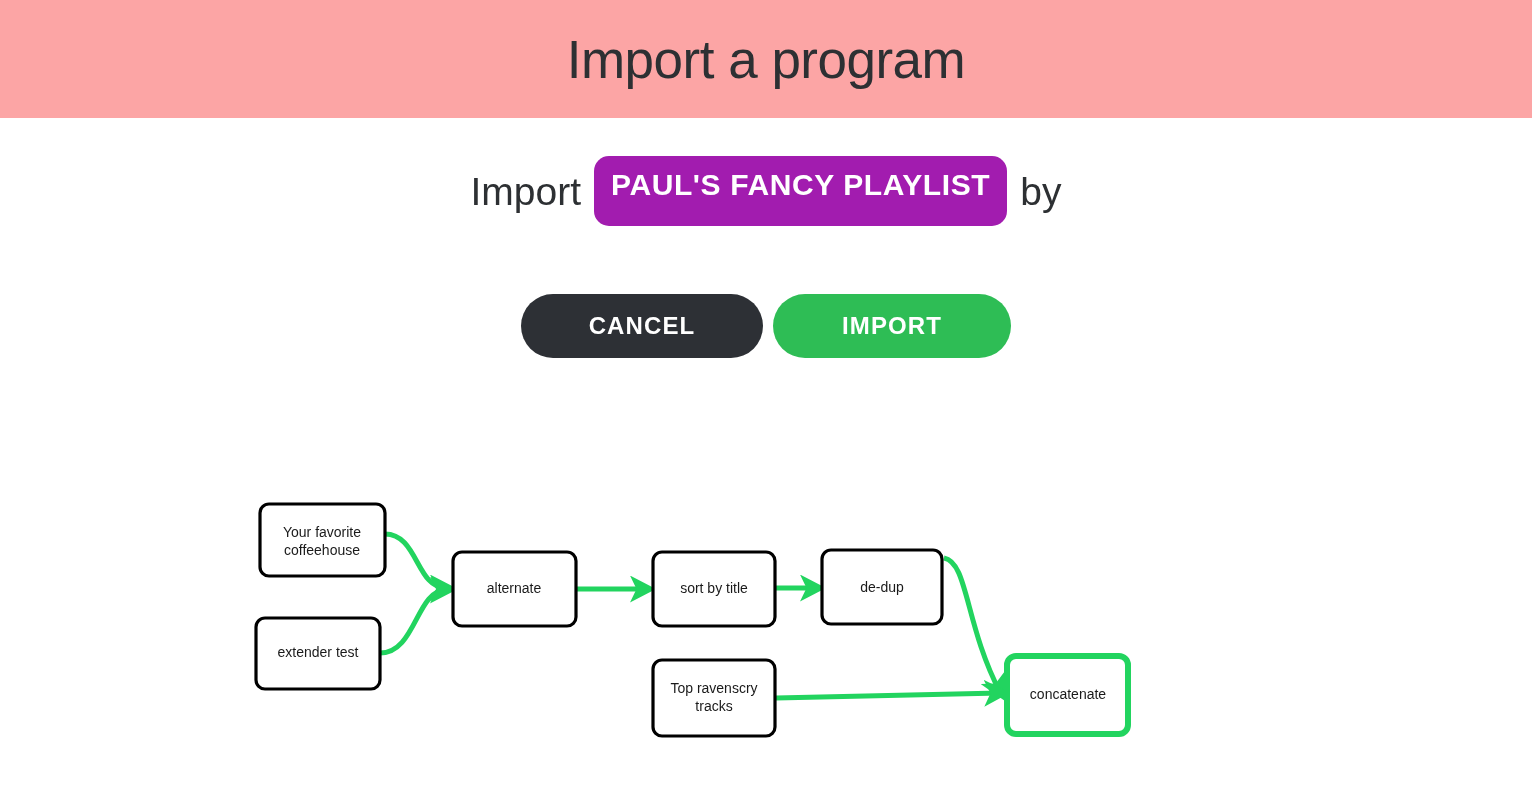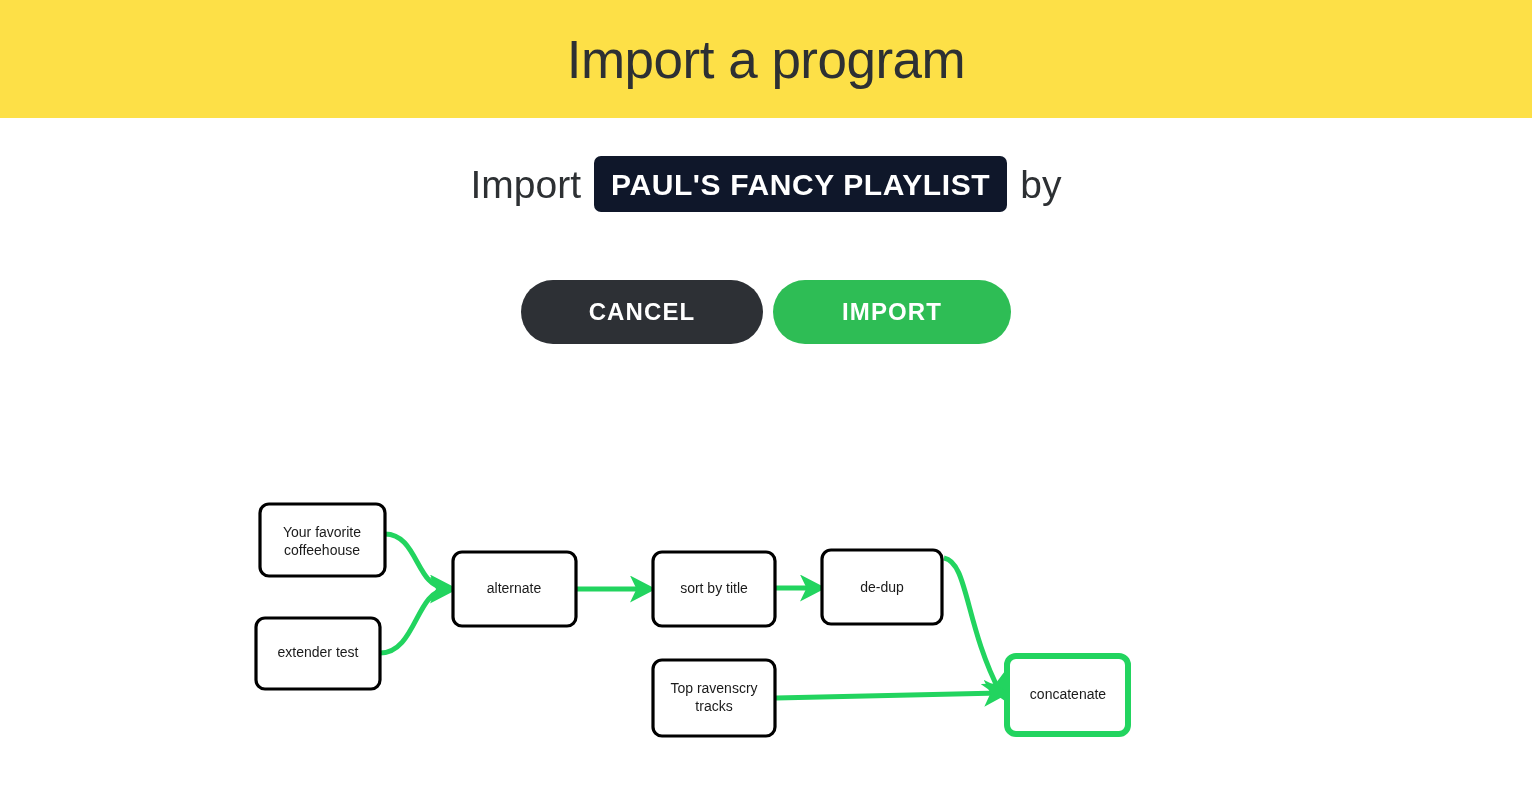--- a/index.html
+++ b/index.html
@@ -13,21 +13,21 @@
     background: #ffffff;
     font-family: "Liberation Sans", sans-serif;
     overflow: hidden;
     position: relative;
   }
 
   
   .header-band {
     width: 100%;
     height: 118px;
-    background: #fde047;
+    background: #fca5a5;
     display: flex;
     align-items: center;
     justify-content: center;
     box-sizing: border-box;
   }
   .page-title {
     font-size: 53px;
     font-weight: 400;
     color: #2d3033;
     letter-spacing: -0.5px;
@@ -49,27 +49,27 @@
     font-size: 39px;
     color: #2d3033;
     font-weight: 400;
     white-space: nowrap;
     line-height: 1;
   }
   .prompt-text {
     padding: 0 6px;
   }
   .badge {
-    background: #0f172a;
+    background: #a21caf;
     color: #ffffff;
     font-weight: 700;
     font-size: 30px;
     letter-spacing: 0.6px;
-    border-radius: 7px;
-    padding: 14px 17px 12px 17px;
+    border-radius: 15px;
+    padding: 14px 17px 26px 17px;
     margin: 0 7px;
     line-height: 1;
     display: inline-block;
   }
 
   
   .button-row {
     width: 100%;
     margin-top: 68px;
     display: flex;

